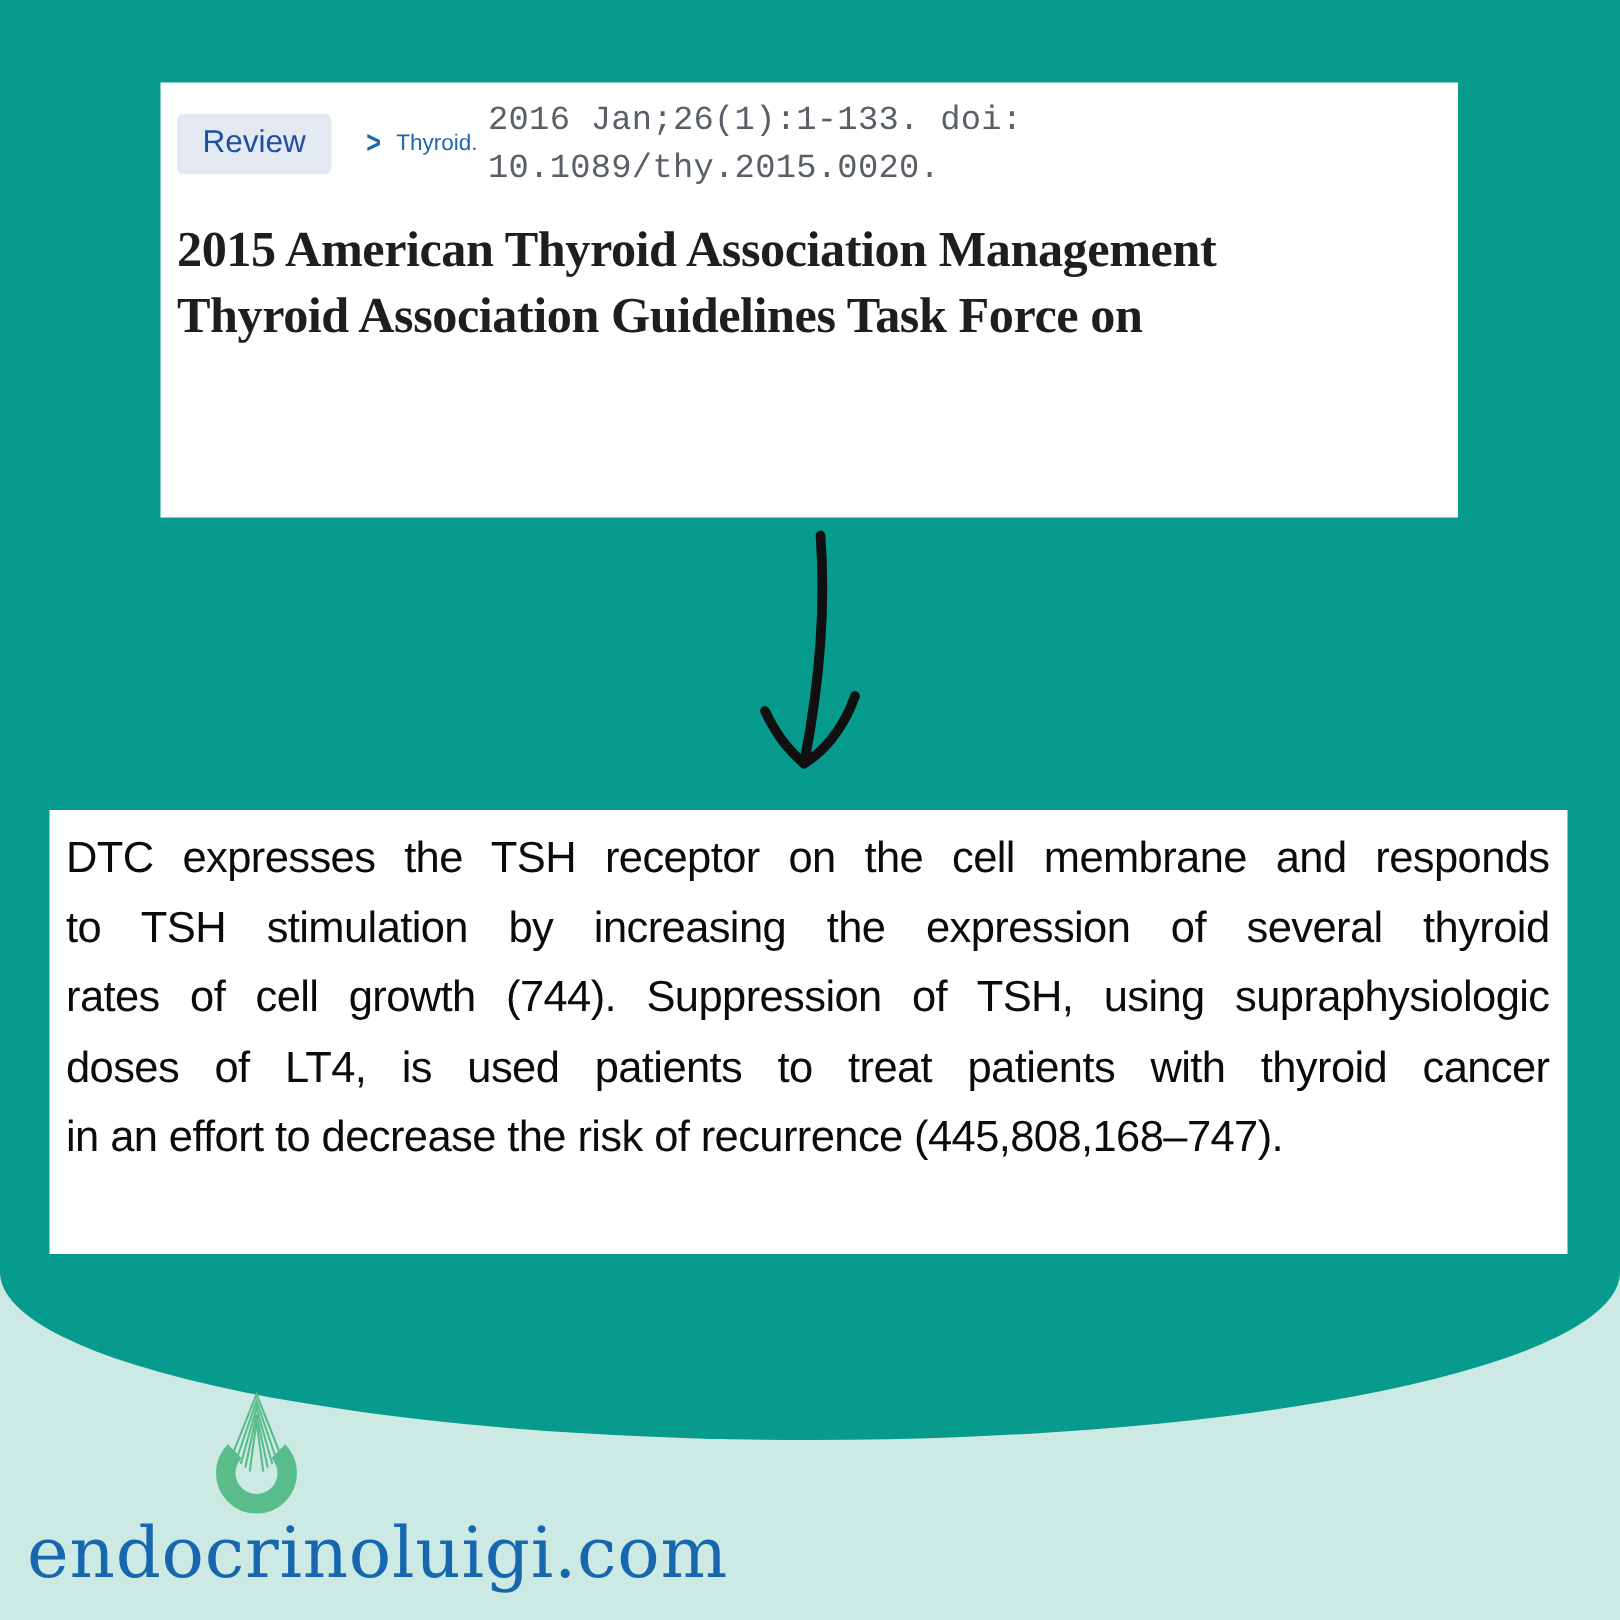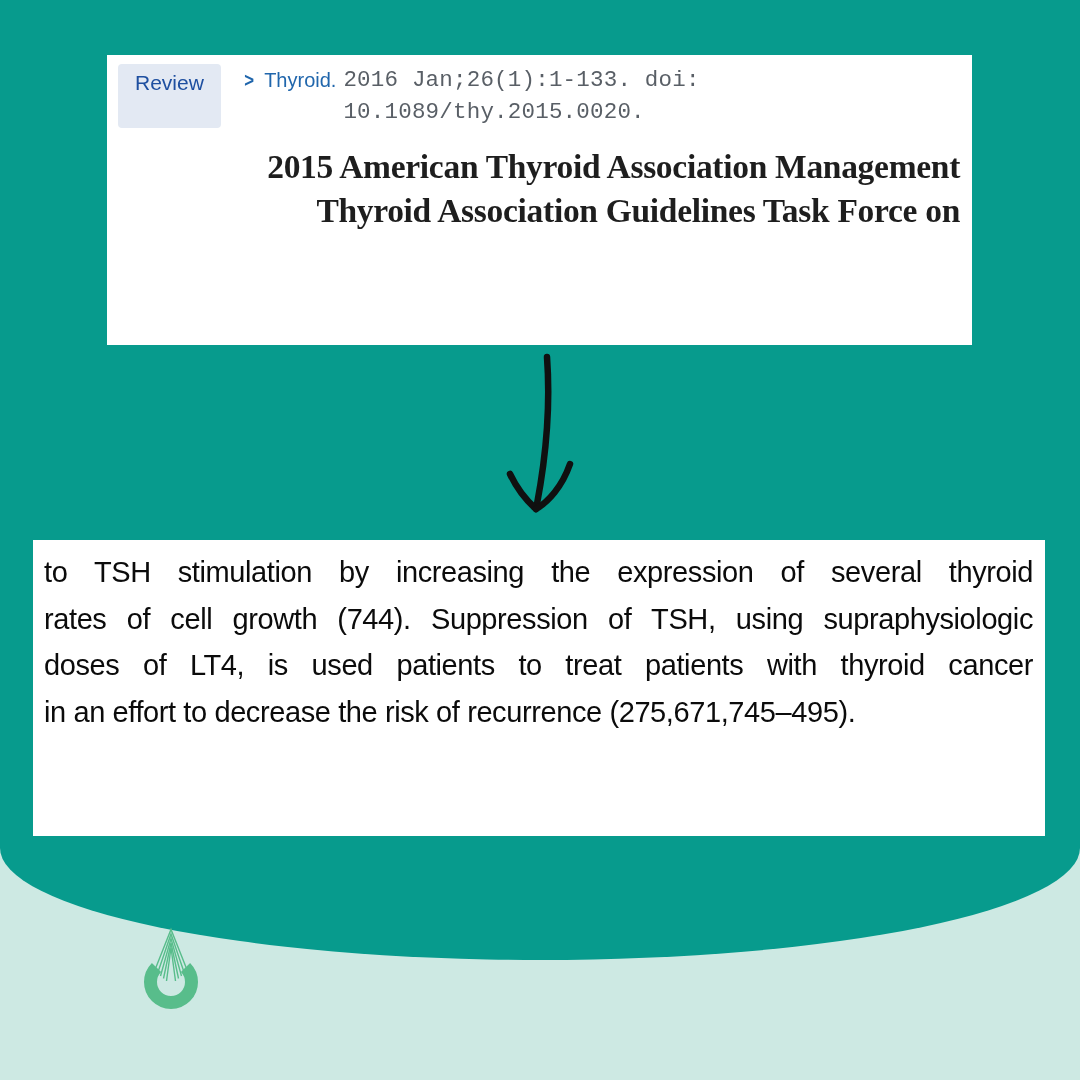--- a/index.html
+++ b/index.html
@@ -11,27 +11,27 @@
   .teal-bg {
     position:absolute; left:0; top:0; width:1080px; height:960px;
     background:#079B8D;
     border-radius:0 0 50% 50% / 0 0 112px 112px;
   }
   
   .pubmed-card {
     position:absolute; left:107px; top:55px; width:865px; height:290px;
     background:#ffffff; box-sizing:border-box; padding:9px 12px 0 11px;
   }
-  .cite-row { display:flex; font-size:22px; line-height:32px; }
+  .cite-row { display:flex; align-items:center; font-size:22px; line-height:32px; }
   .review-badge {
     background:#E3E9F3; color:#1E4FA0; font-size:21px;
     padding:3px 17px 5px 17px; border-radius:4px;
   }
   .chevron { color:#2066AC; font-size:21px; margin:0 9px 0 22px; font-weight:700; transform:scaleX(.8); }
-  .journal-link { color:#2066AC; text-decoration:none; font-size:20px; }
+  .journal-link { color:#2066AC; text-decoration:none; font-size:15px; }
   .citation { color:#595F66; font-size:22.5px; margin-left:7px; letter-spacing:.2px;font-family:Liberation Mono, monospace; }
   .article-title {
     margin-top:17px;
     font-family:"Liberation Serif", serif; font-weight:700;
     font-size:33.5px; line-height:43.5px; letter-spacing:-.3px;
     color:#1E1E1E;
   }
   
   .arrow-wrap { position:absolute; left:498px; top:352px; width:90px; height:172px; }
   .arrow-wrap svg { display:block; width:100%; height:100%; }
@@ -60,47 +60,49 @@
 
   <div class="teal-bg"></div>
 
   <section class="pubmed-card">
     <div class="cite-row">
       <span class="review-badge">Review</span>
       <span class="chevron">&gt;</span>
       <a class="journal-link" href="#">Thyroid.</a>
       <span class="citation">2016 Jan;26(1):1-133. doi: 10.1089/thy.2015.0020.</span>
     </div>
-    <h1 class="article-title" style="margin-bottom:0;text-align:right;">
+    <h1 class="article-title" style="margin-bottom:0;">
       <div>2015 American Thyroid Association Management</div>
       <div>Thyroid Association Guidelines Task Force on</div>
     </h1>
   </section>
 
   <div class="arrow-wrap">
     <svg viewBox="0 0 90 172">
       <path class="arrow-stroke" d="M 49 5 C 53 60 46 115 39 152"></path>
       <path class="arrow-stroke" d="M 12 122 C 21 141 30 150 38 157"></path>
       <path class="arrow-stroke" d="M 72 112 C 64 135 50 150 38 157"></path>
     </svg>
   </div>
 
   <section class="excerpt-card">
+    <div class="xline">DTC expresses the TSH receptor on the cell membrane and responds</div>
     <div class="xline">to TSH stimulation by increasing the expression of several thyroid</div>
     <div class="xline">rates of cell growth (744). Suppression of TSH, using supraphysiologic</div>
     <div class="xline">doses of LT4, is used patients to treat patients with thyroid cancer</div>
-    <div class="xline last">in an effort to decrease the risk of recurrence (275,671,745–495).</div>
+    <div class="xline last">in an effort to decrease the risk of recurrence (445,808,168–747).</div>
   </section>
 
   <div class="droplet">
     <svg viewBox="0 0 58 86">
       <g stroke="#58BD8B" stroke-width="1.4" fill="none">
         <path d="M 12.5 45 L 29 3.5 L 45.5 45"></path>
         <path d="M 15.5 47.5 L 29 8 L 42.5 47.5"></path>
         <path d="M 18.5 50 L 29 12.5 L 39.5 50"></path>
         <path d="M 21.5 52.5 L 29 17 L 36.5 52.5"></path>
         <path d="M 24.5 55 L 29 21.5 L 33.5 55"></path>
       </g>
       <path d="M 14.5 41.5 A 20.5 20.5 0 1 0 43.5 41.5" stroke="#58BD8B" stroke-width="13" fill="none" stroke-linecap="butt"></path>
     </svg>
   </div>
+  <div class="website-url">endocrinoluigi.com</div>
 
 </div>
 
 </body></html>

